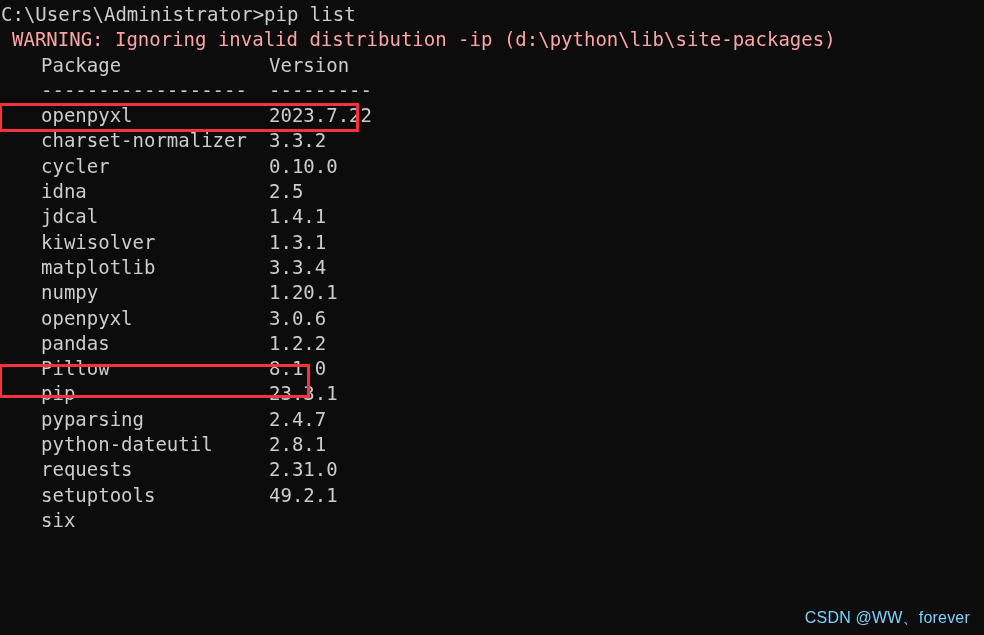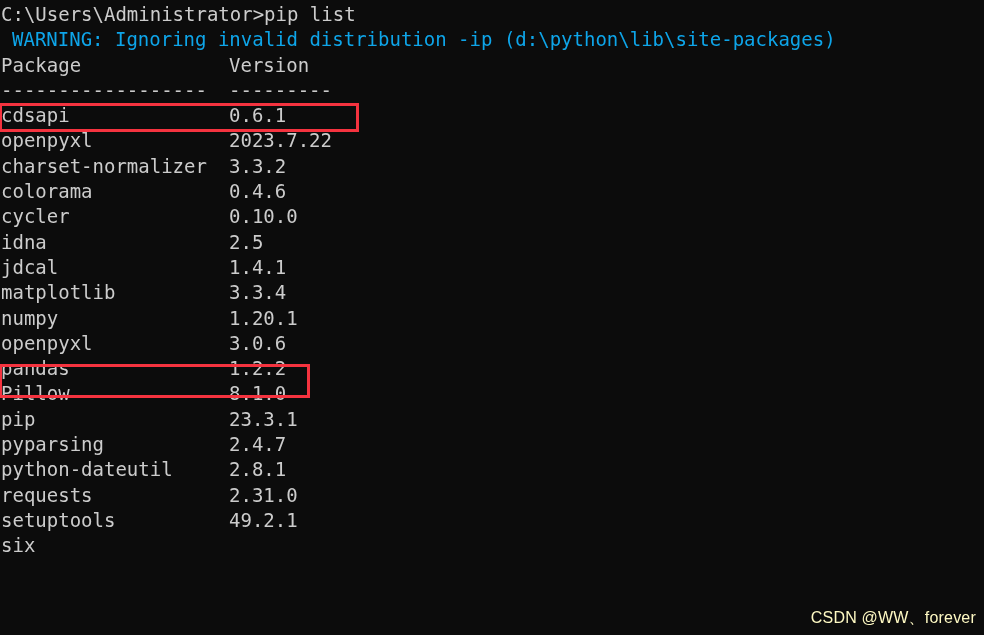--- a/index.html
+++ b/index.html
@@ -24,25 +24,26 @@
     top: 2px;
     width: 984px;
   }
   .line {
     height: 25.3px;
     white-space: pre;
     color: #cccccc;
     position: relative;
     padding-left: 1px;
   }
-  .line.warning { color: #0ea5e9; padding-left: 12px; }
+  .line.warning { color: #fca5a5; padding-left: 12px; }
   .pkg-name {
     display: inline-block;
     width: 228px;
     white-space: pre;
+    padding-left: 40px;
   }
   .pkg-ver { white-space: pre; margin-top: 40px; }
   .hl-box {
     position: absolute;
     border: 3px solid #f5333f;
     box-sizing: border-box;
     pointer-events: none;
     background: transparent;
   }
   #hl-cdsapi {
@@ -52,23 +53,23 @@
     height: 29px;
   }
   #hl-numpy {
     left: -1px;
     top: 364px;
     width: 311px;
     height: 34px;
   }
   .watermark {
     position: absolute;
-    right: 8px;
+    right: 14px;
     bottom: 7px;
-    color: #fef9c3;
+    color: #7dd3fc;
     font-family: "Liberation Sans", "DejaVu Sans", sans-serif;
     font-size: 16px;
     line-height: 20px;
     white-space: pre;
     letter-spacing: 0.2px;
   }
 </style>
 </head>
 <body>
 
@@ -78,27 +79,26 @@
 
     <div class="line">C:\Users\Administrator&gt;pip list</div>
 
     <div class="line warning">WARNING: Ignoring invalid distribution -ip (d:\python\lib\site-packages)</div>
 
     <div class="line"><span class="pkg-name">Package</span><span class="pkg-ver">Version</span></div>
 
     <div class="line"><span class="pkg-name">------------------</span><span class="pkg-ver">---------</span></div>
 
     <div id="package-rows">
-        <div class="line"><span class="pkg-name">cdsapi</span><span class="pkg-ver">0.6.1</span></div>
         <div class="line"><span class="pkg-name">openpyxl</span><span class="pkg-ver">2023.7.22</span></div>
         <div class="line"><span class="pkg-name">charset-normalizer</span><span class="pkg-ver">3.3.2</span></div>
-        <div class="line"><span class="pkg-name">colorama</span><span class="pkg-ver">0.4.6</span></div>
         <div class="line"><span class="pkg-name">cycler</span><span class="pkg-ver">0.10.0</span></div>
         <div class="line"><span class="pkg-name">idna</span><span class="pkg-ver">2.5</span></div>
         <div class="line"><span class="pkg-name">jdcal</span><span class="pkg-ver">1.4.1</span></div>
+        <div class="line"><span class="pkg-name">kiwisolver</span><span class="pkg-ver">1.3.1</span></div>
         <div class="line"><span class="pkg-name">matplotlib</span><span class="pkg-ver">3.3.4</span></div>
         <div class="line"><span class="pkg-name">numpy</span><span class="pkg-ver">1.20.1</span></div>
         <div class="line"><span class="pkg-name">openpyxl</span><span class="pkg-ver">3.0.6</span></div>
         <div class="line"><span class="pkg-name">pandas</span><span class="pkg-ver">1.2.2</span></div>
         <div class="line"><span class="pkg-name">Pillow</span><span class="pkg-ver">8.1.0</span></div>
         <div class="line"><span class="pkg-name">pip</span><span class="pkg-ver">23.3.1</span></div>
         <div class="line"><span class="pkg-name">pyparsing</span><span class="pkg-ver">2.4.7</span></div>
         <div class="line"><span class="pkg-name">python-dateutil</span><span class="pkg-ver">2.8.1</span></div>
         <div class="line"><span class="pkg-name">requests</span><span class="pkg-ver">2.31.0</span></div>
         <div class="line"><span class="pkg-name">setuptools</span><span class="pkg-ver">49.2.1</span></div>

